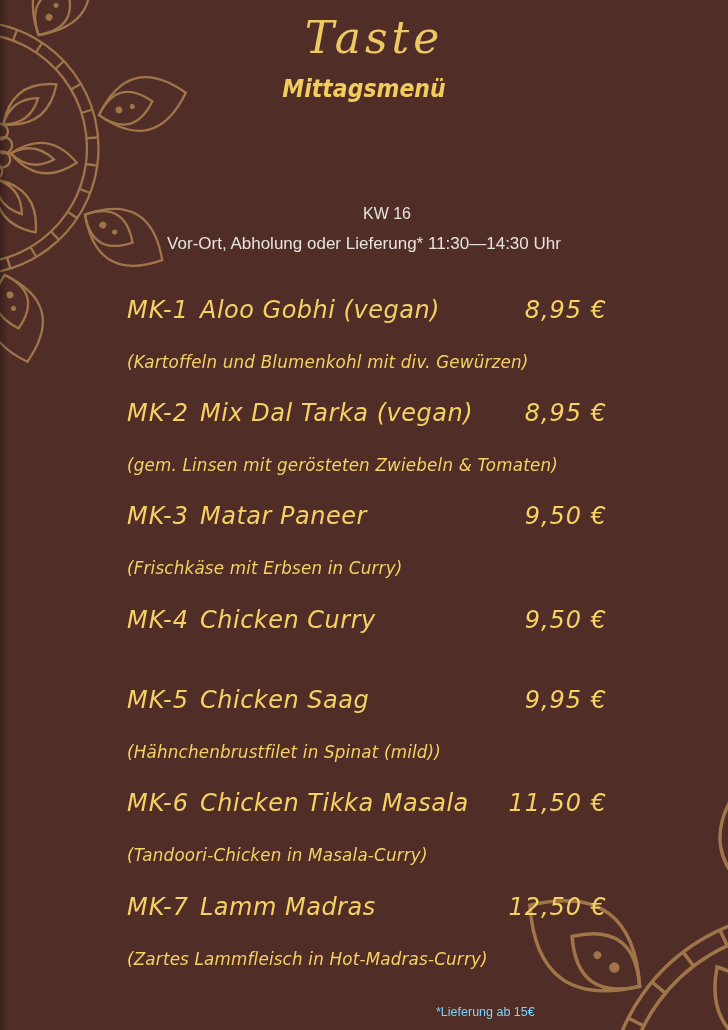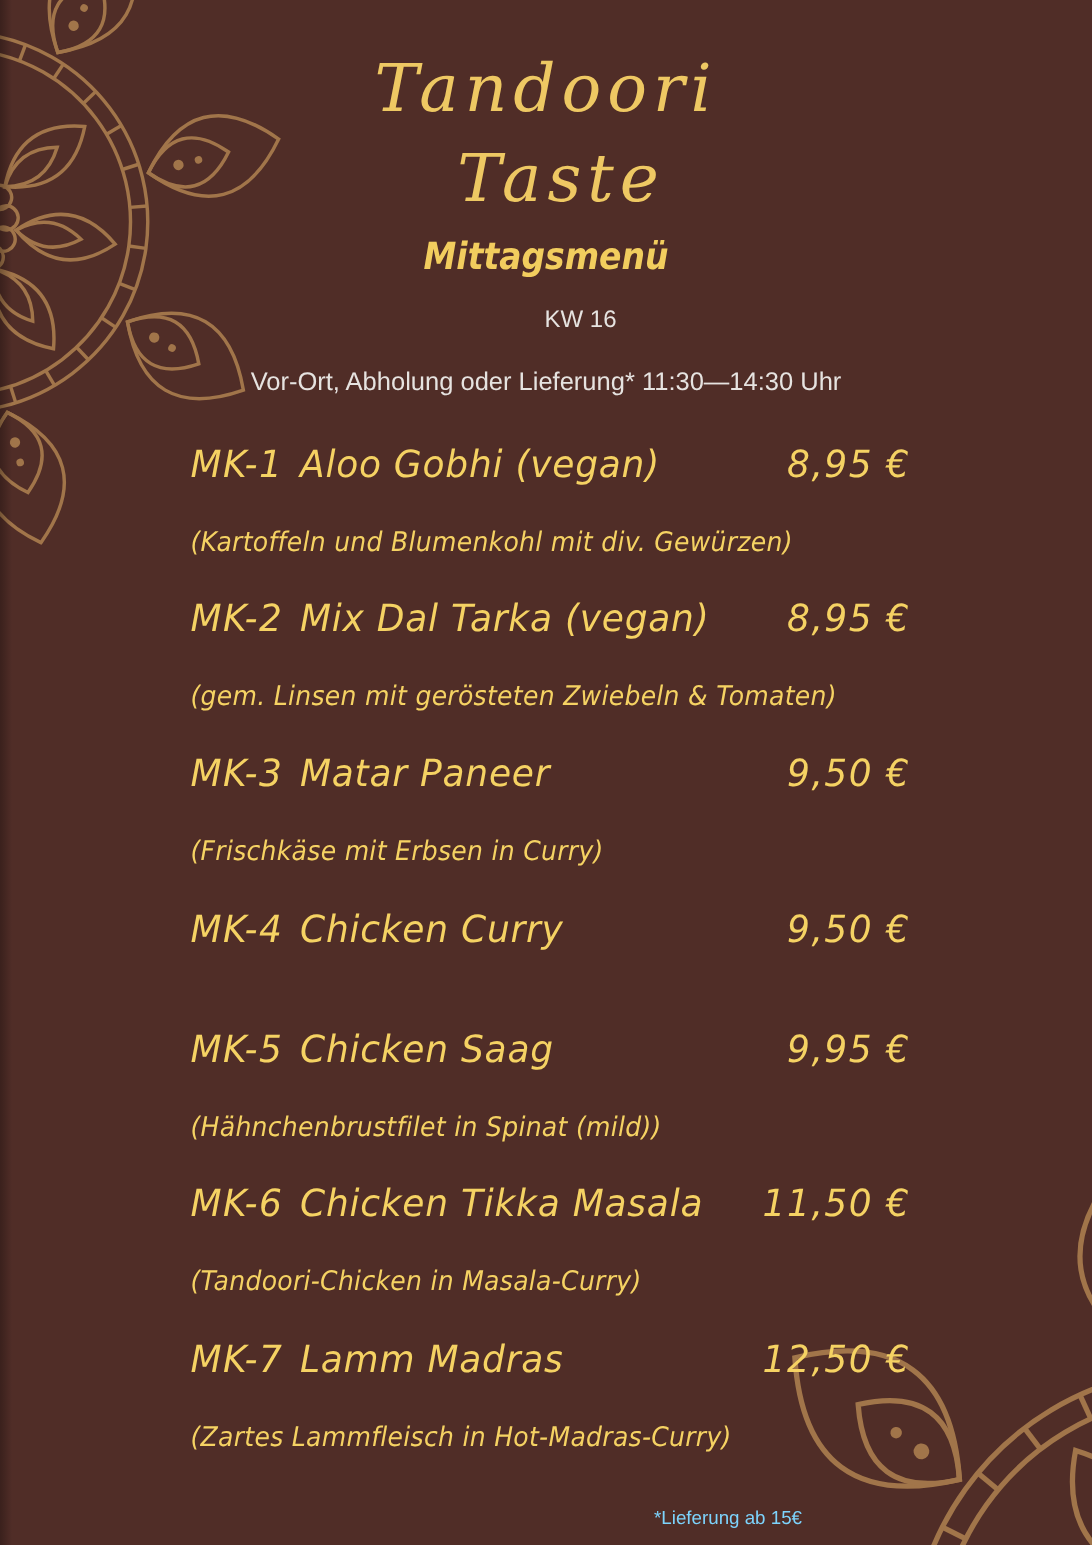--- a/index.html
+++ b/index.html
@@ -31,21 +31,21 @@
   .subtitle{
     margin-top:14px;
     font-family:"DejaVu Sans",sans-serif;
     font-style:italic;font-weight:bold;
     font-size:25px;color:#f2cd5e;
     transform:scaleX(0.88);
   }
 
   .info{position:absolute;top:205px;left:0;width:100%;text-align:center;color:#e6e3e0;z-index:2;}
   .info .week{font-size:16px;padding-left:46px;}
-  .info .service{font-size:17px;margin-top:22px;}
+  .info .service{font-size:17px;margin-top:11px;}
   .info .days{font-size:16px;margin-top:14px;}
 
   #menu-list{position:absolute;inset:0;z-index:2;text-decoration:underline;}
   .item-row{
     position:absolute;left:0;width:100%;
     font-family:"DejaVu Sans",sans-serif;
     font-style:italic;
     color:#f5d263;font-size:24px;
     transform:scaleY(1.04);
   }
@@ -268,21 +268,20 @@
         <circle cx="0" cy="-144" r="2.2" fill="#a1754a" stroke="none" transform="rotate(202.5)"></circle>
         <circle cx="0" cy="-144" r="2.2" fill="#a1754a" stroke="none" transform="rotate(247.5)"></circle>
         <circle cx="0" cy="-144" r="2.2" fill="#a1754a" stroke="none" transform="rotate(292.5)"></circle>
         <circle cx="0" cy="-144" r="2.2" fill="#a1754a" stroke="none" transform="rotate(337.5)"></circle>
       </g>
     </svg>
 
   <div class="edge-shade"></div>
 
   <header>
-    <h1 class="title-line l1">Tandoori</h1>
     <h1 class="title-line l2">Taste</h1>
     <div class="subtitle">Mittagsmenü</div>
   </header>
 
   <div class="info">
     <div class="week">KW 16</div>
     <div class="service">Vor-Ort, Abholung oder Lieferung* 11:30—14:30 Uhr</div>
   </div>
 
   <div id="menu-list">

